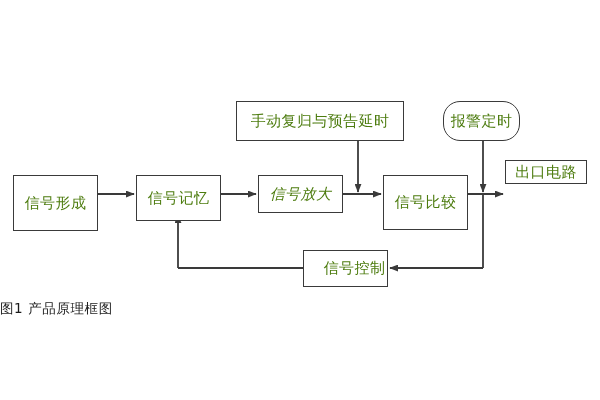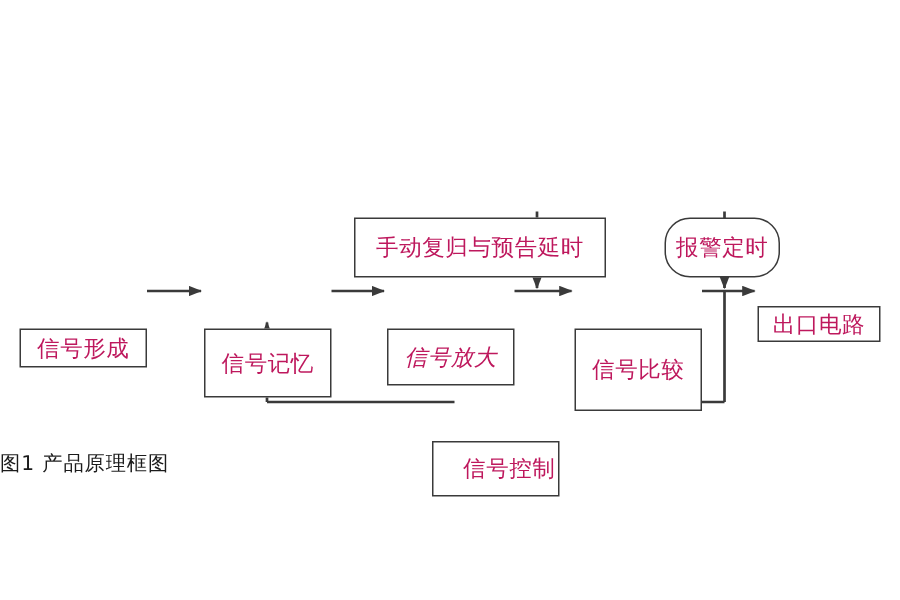--- a/index.html
+++ b/index.html
@@ -27,27 +27,26 @@
     height: 400px;
   }
   .node-box {
     position: absolute;
     box-sizing: border-box;
     border: 1.6px solid #3a3a3a;
     background: #ffffff;
     display: flex;
     align-items: center;
     justify-content: center;
-    color: #be185d;
+    color: #4d7c0f;
     font-size: 15px;
     letter-spacing: 0.4px;
     line-height: 1;
     white-space: nowrap;
     z-index: 3;
-    margin-top: 44px;
   }
   .caption {
     position: absolute;
     left: 0;
     width: 600px;
     top: 300px;
     text-align: left;
     font-size: 13.5px;
     color: #1b1b1b;
     letter-spacing: 0.6px;
@@ -84,21 +83,21 @@
 
       <line x1="483" y1="268" x2="390" y2="268" marker-end="url(#arrowhead)"></line>
 
       <line x1="303" y1="268" x2="178" y2="268"></line>
 
       <line x1="178" y1="268" x2="178" y2="215" marker-end="url(#arrowhead)"></line>
 
     </g>
   </svg>
 
-  <div class="node-box" style="left:13px; top:175px; width:85px; height:26px;">
+  <div class="node-box" style="left:13px; top:175px; width:85px; height:56px;">
     <span>信号形成</span>
   </div>
 
   <div class="node-box" style="left:136px; top:175px; width:85px; height:46px;">
     <span>信号记忆</span>
   </div>
 
   <div class="node-box" style="left:258px; top:175px; width:85px; height:38px;font-style:italic;">
     <span>信号放大</span>
   </div>
@@ -112,19 +111,19 @@
   </div>
 
   <div class="node-box" style="left:236px; top:101px; width:168px; height:40px;">
     <span>手动复归与预告延时</span>
   </div>
 
   <div class="node-box" style="left:443px; top:101px; width:77px; height:40px;border-radius:17px;">
     <span>报警定时</span>
   </div>
 
-  <div class="node-box" style="left:288px; top:250px; width:85px; height:37px;padding-left:18px;">
+  <div class="node-box" style="left:303px; top:250px; width:85px; height:37px;padding-left:18px;">
     <span>信号控制</span>
   </div>
 
   <div class="caption">图1 产品原理框图</div>
 
 </div>
 
 </body></html>

